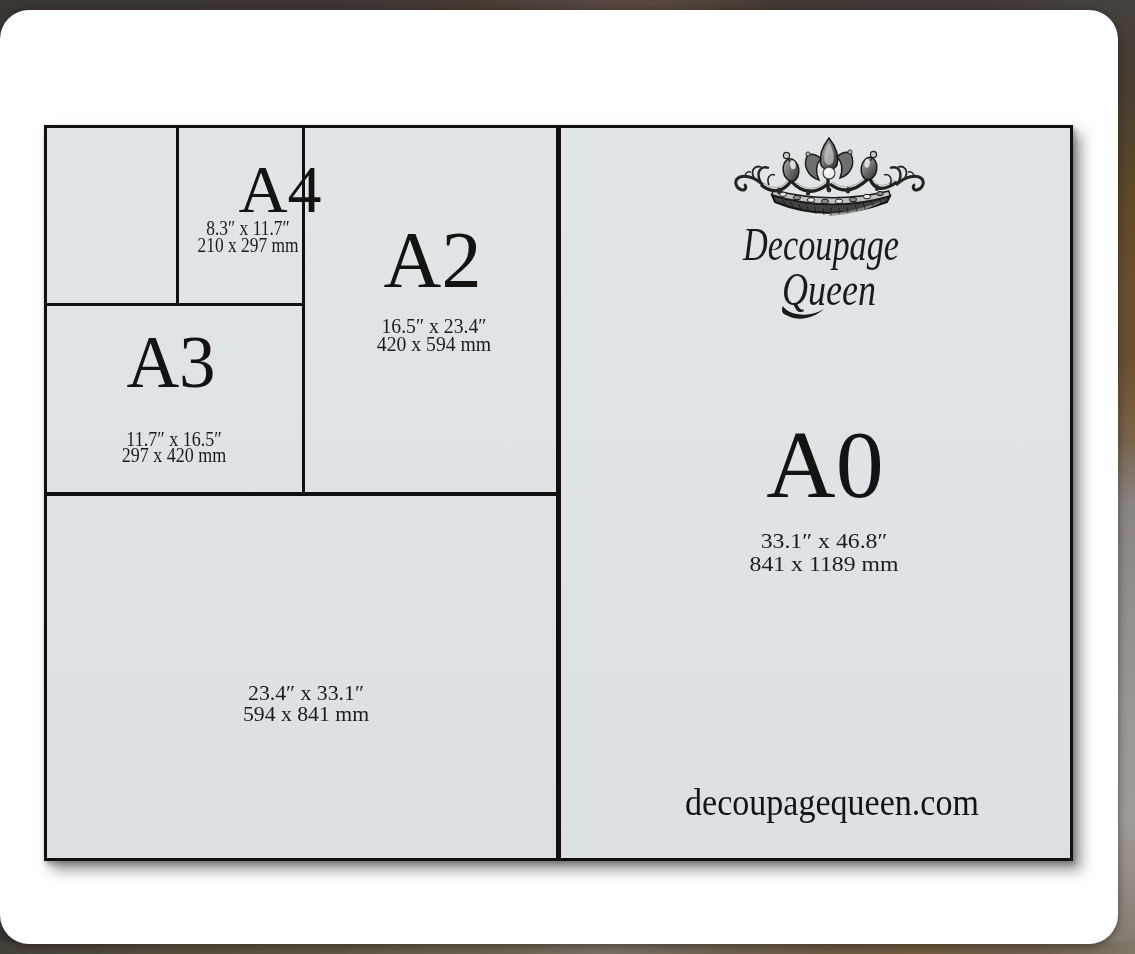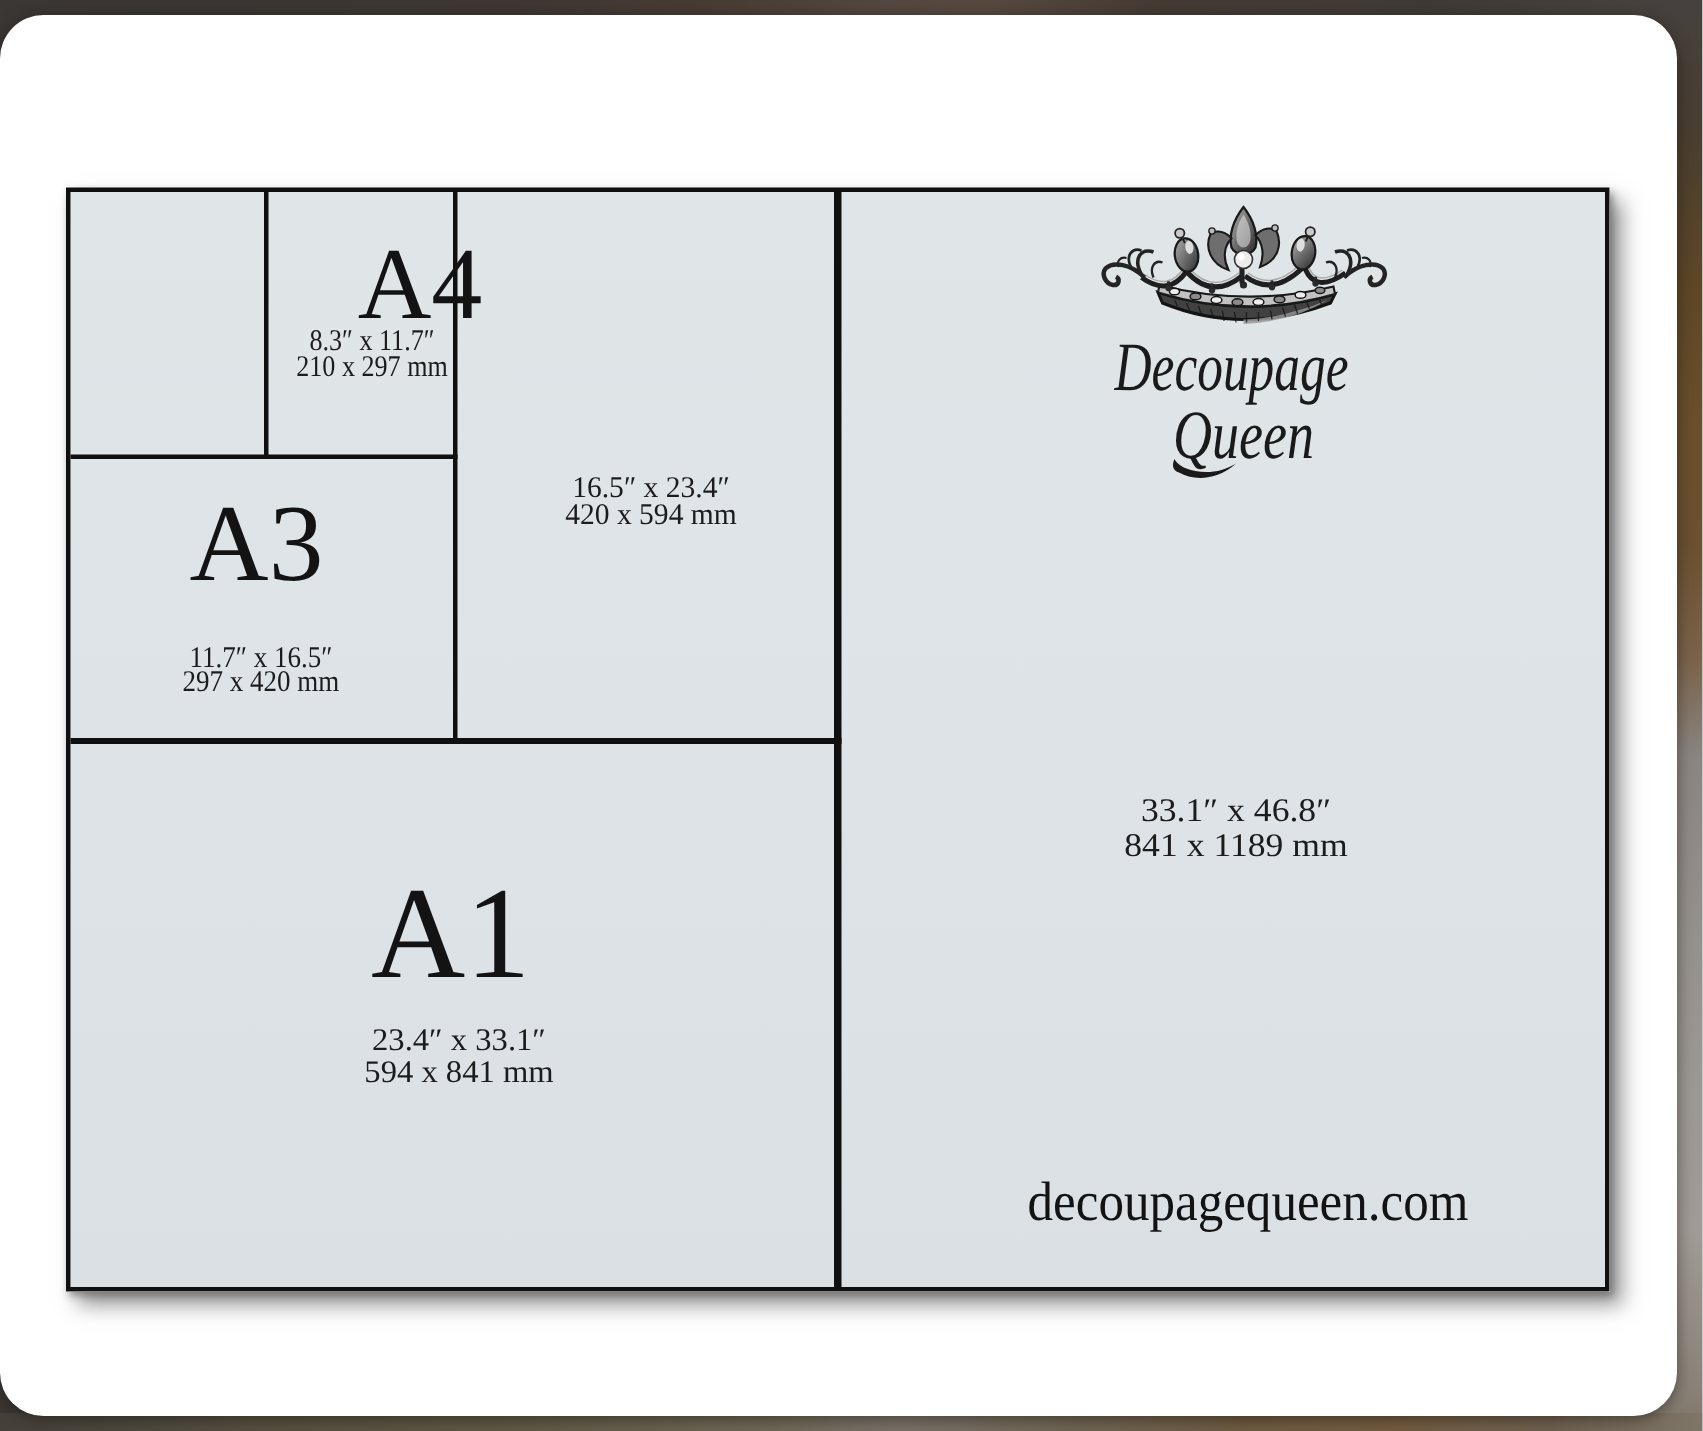--- a/index.html
+++ b/index.html
@@ -38,27 +38,28 @@
   </div>
 
   <div class="lbl" style="left:240px;top:188.5px;font-size:68px;margin-left:40px;">A4</div>
 
   <div class="sub" style="left:247.5px;top:236.5px;line-height:17.5px;transform:translate(-50%,-50%) scaleX(0.87);">8.3″ x 11.7″<br>210 x 297 mm</div>
 
   <div class="lbl" style="left:171px;top:362px;font-size:73px;">A3</div>
 
   <div class="sub" style="left:174px;top:446.5px;line-height:16.5px;transform:translate(-50%,-50%) scaleX(0.90);">11.7″ x 16.5″<br>297 x 420 mm</div>
 
+  <div class="lbl" style="left:432.5px;top:259.5px;font-size:80px;">A2</div>
 
   <div class="sub" style="left:433.5px;top:335px;line-height:17.5px;transform:translate(-50%,-50%) scaleX(0.985);">16.5″ x 23.4″<br>420 x 594 mm</div>
 
-  <div class="lbl" style="left:300.5px;top:622.3px;font-size:87px;">A1</div>
 
   <div class="sub" style="left:305.5px;top:703.5px;line-height:21px;font-size:21px;transform:translate(-50%,-50%) scaleX(1.035);">23.4″ x 33.1″<br>594 x 841 mm</div>
 
+  <div class="lbl" style="left:825px;top:465px;font-size:96px;">A0</div>
 
   <div class="sub" style="left:824px;top:551.5px;line-height:23.5px;font-size:22px;transform:translate(-50%,-50%) scaleX(1.08);">33.1″ x 46.8″<br>841 x 1189 mm</div>
 
   <div class="lbl" style="left:831.5px;top:802px;font-size:37px;transform:translate(-50%,-50%) scaleX(0.92);">decoupagequeen.com</div>
 
   <svg style="position:absolute;left:725px;top:132px;" width="200" height="100" viewBox="0 0 200 100">
     <defs>
       <linearGradient id="gm" x1="0" y1="0" x2="1" y2="1">
         <stop offset="0" stop-color="#b0b0b0"></stop>
           <stop offset="0.5" stop-color="#6e6e6e"></stop>

